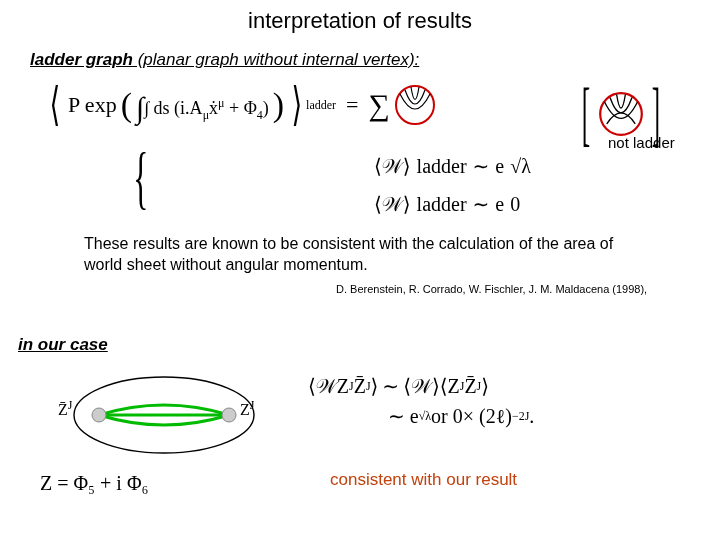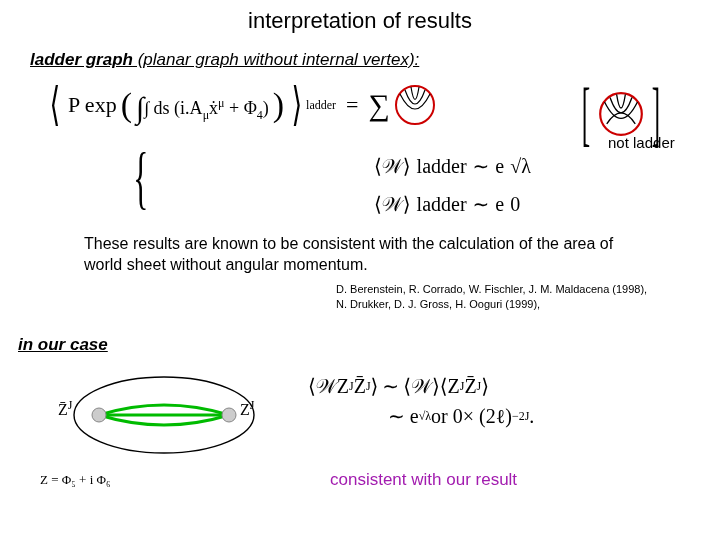--- a/index.html
+++ b/index.html
@@ -124,27 +124,27 @@
     left: 308px; top: 374px;
     width: 390px;
   }
   .ourcase-formula .line { display: flex; align-items: center; margin-bottom: 6px; }
   .frow { font-family: "Times New Roman", serif; font-size: 20px; }
 
   .zdef {
     position: absolute;
     left: 40px; top: 472px;
     font-family: "Times New Roman", serif;
-    font-size: 13px;
+    font-size: 20px;
   }
   .consistent {
     position: absolute;
     left: 330px; top: 470px;
     font-size: 17px;
-    color: #a21caf;
+    color: #c2410c;
   }
 </style>
 </head>
 <body>
 
 <div class="title">interpretation of results</div>
 
 <div id="sec1" class="sec-heading">
   <span class="sec1-a">ladder graph</span><span> (planar graph without internal vertex):</span>
 </div>
@@ -204,21 +204,20 @@
     <span class="wmath sub">ladder</span>
   <span class="wmath">∼</span>
   <span class="wmath">e</span>
     <span class="wmath sup">0</span>
 </div>
 
 <div class="para">These results are known to be consistent with the calculation of the area of world sheet without angular momentum.</div>
 
 <div class="cite">
   <div>D. Berenstein, R. Corrado, W. Fischler, J. M. Maldacena (1998),</div>
-  <div>N. Drukker, D. J. Gross, H. Ooguri (1999),</div>
 </div>
 
 <div id="sec2" class="sec-heading">in our case</div>
 
 <div class="ourcase-diagram">
   <svg viewBox="0 0 220 90" width="220" height="90">
     <ellipse cx="110" cy="45" rx="90" ry="38" fill="none" stroke="#000" stroke-width="1.4"></ellipse>
 
     <path d="M45 45 Q110 25 175 45" fill="none" stroke="#0b0" stroke-width="3"></path>
     <path d="M45 45 Q110 45 175 45" fill="none" stroke="#0b0" stroke-width="3"></path>

